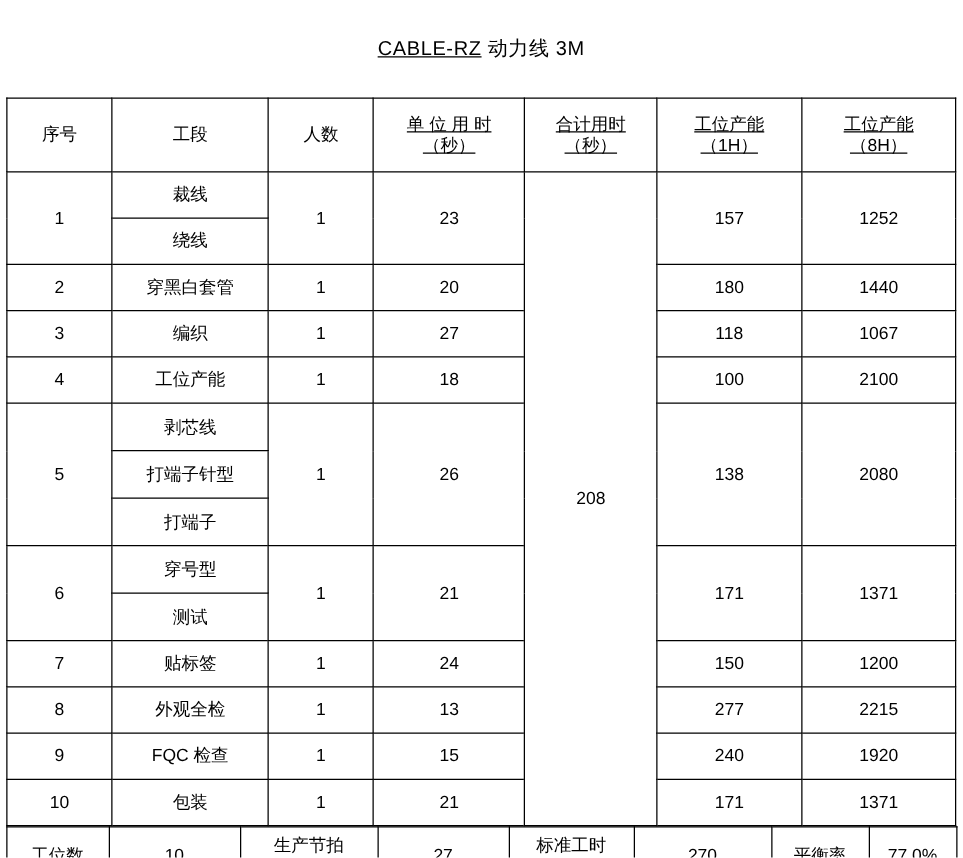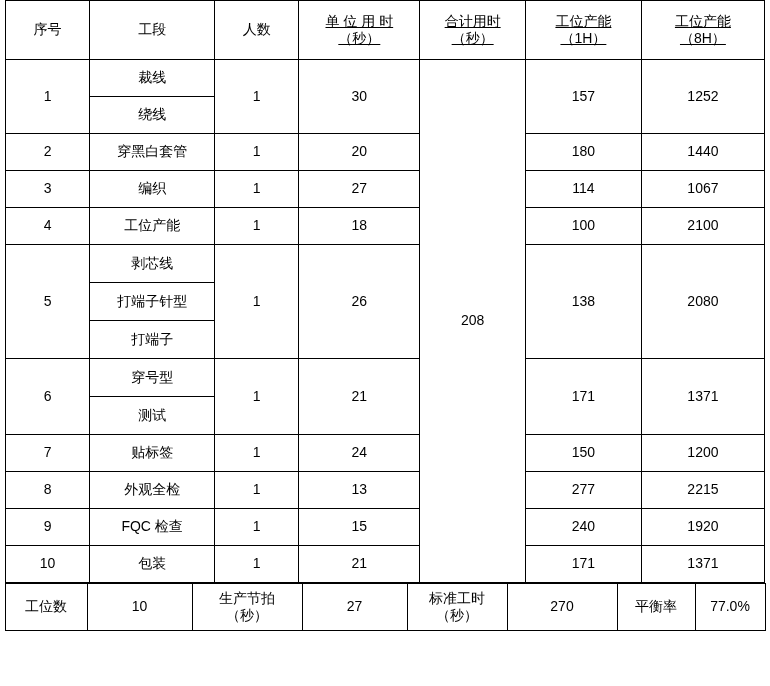--- a/index.html
+++ b/index.html
@@ -79,20 +79,23 @@
     display: block;
     font-size: 14px;
     line-height: 1.2;
   }
 </style>
 </head>
 <body>
 
 <div class="page">
 
+  <div class="title-wrap">
+    <div class="title"><span class="underlined">CABLE-RZ</span><span> 动力线 3M</span></div>
+  </div>
 
   <table class="main">
     <colgroup>
       <col style="width:82px">
       <col style="width:122px">
       <col style="width:82px">
       <col style="width:118px">
       <col style="width:103px">
       <col style="width:113px">
       <col style="width:120px">
@@ -117,21 +120,21 @@
         <td>
           <span class="two-line">工位产能</span>
           <span class="two-line">（8H）</span>
         </td>
       </tr>
 
       <tr>
         <td rowspan="2" style="height:72px">1</td>
         <td style="height:36px">裁线</td>
         <td rowspan="2">1</td>
-        <td rowspan="2">30</td>
+        <td rowspan="2">23</td>
         <td rowspan="19">208</td>
         <td rowspan="2" class="num-right">157</td>
         <td rowspan="2" class="num-right">1252</td>
       </tr>
       <tr>
         <td style="height:36px">绕线</td>
       </tr>
 
       <tr class="row-1h">
         <td>2</td>
@@ -140,21 +143,21 @@
         <td>20</td>
         <td class="num-right">180</td>
         <td class="num-right">1440</td>
       </tr>
 
       <tr class="row-1h">
         <td>3</td>
         <td>编织</td>
         <td>1</td>
         <td>27</td>
-        <td class="num-right">114</td>
+        <td class="num-right">118</td>
         <td class="num-right">1067</td>
       </tr>
 
       <tr class="row-1h">
         <td>4</td>
         <td>工位产能</td>
         <td>1</td>
         <td>18</td>
         <td class="num-right">100</td>
         <td class="num-right">2100</td>

